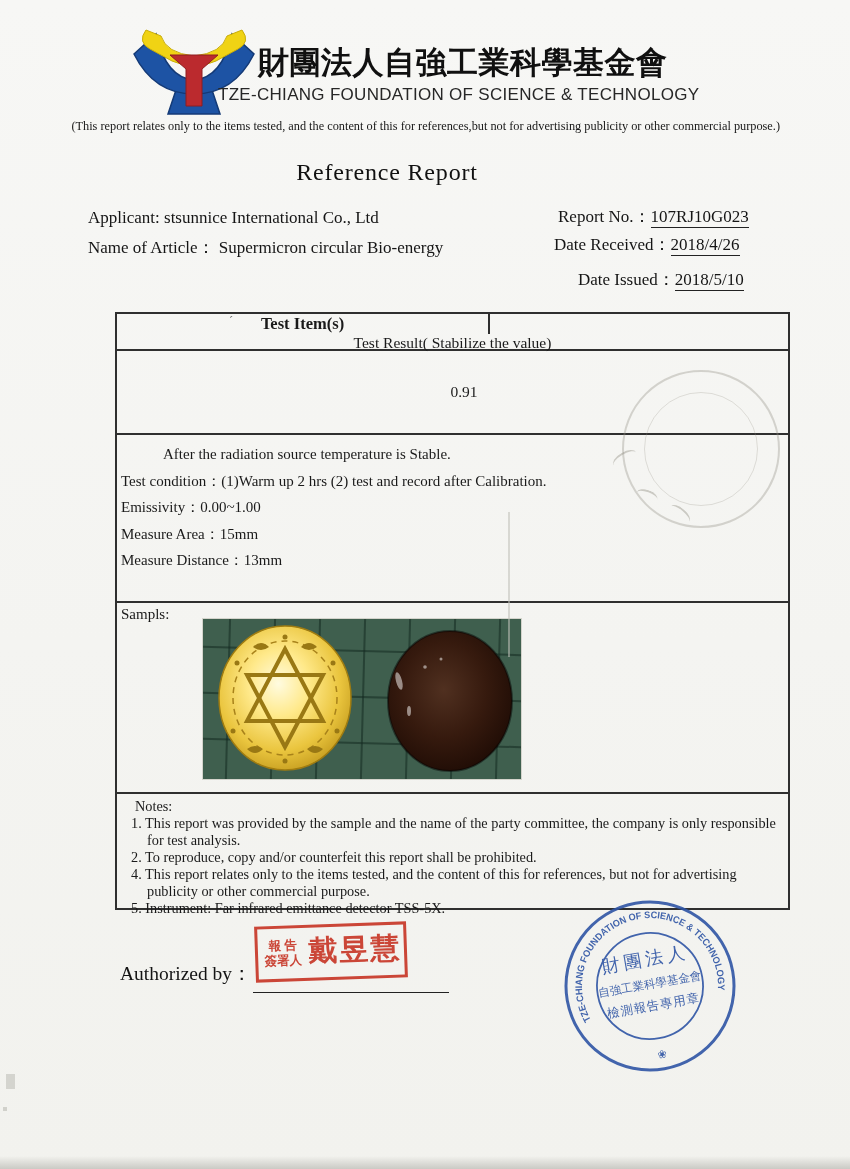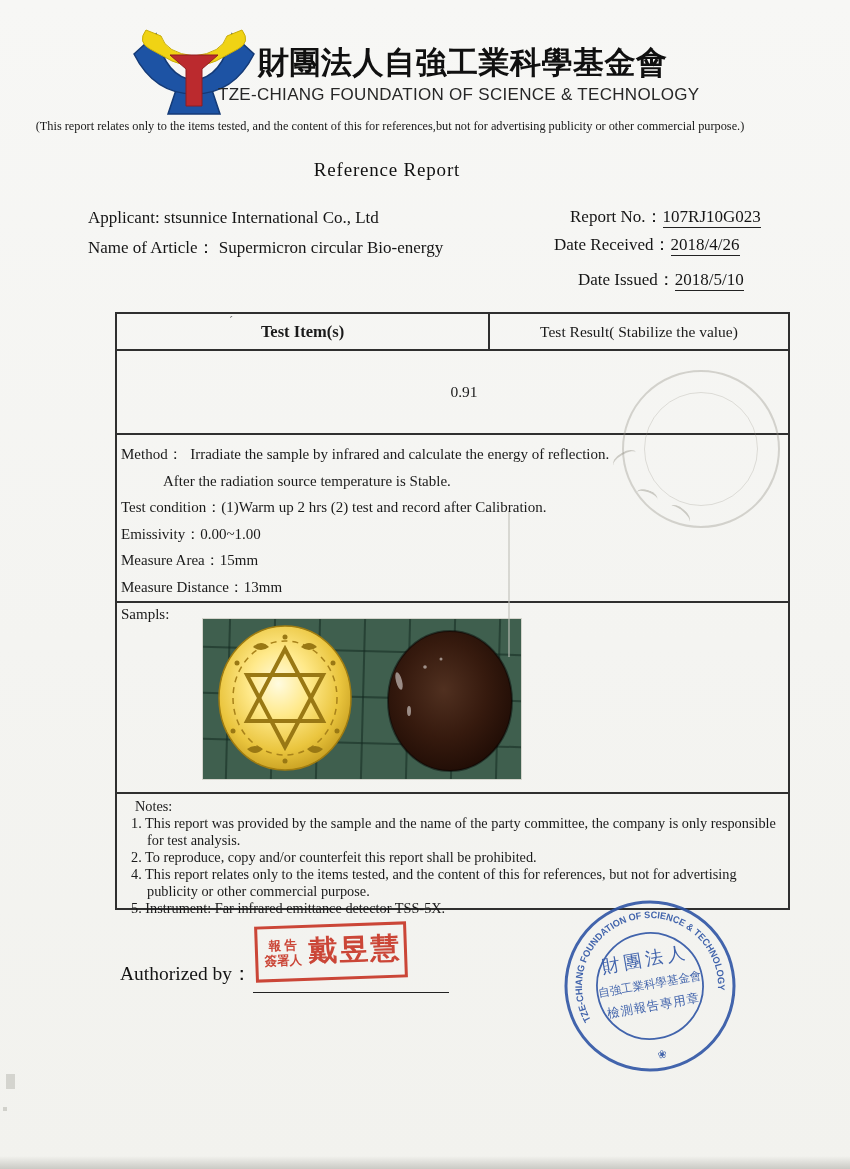--- a/index.html
+++ b/index.html
@@ -13,31 +13,31 @@
     color: #1a1a1a;
     overflow: hidden;
     padding-left: 7px;
   }
   .abs { position: absolute; }
   .nowrap { white-space: nowrap; }
 
   
   .org-zh { left:258px; top:42px; font-size:31px; letter-spacing:0.5px; color:#101010; font-family:"Liberation Sans",sans-serif; font-weight:600; }
   .org-en { left:218px; top:85px; font-size:17px; font-family:"Liberation Sans",sans-serif; color:#272727; letter-spacing:0.3px; }
-  .disclaimer { left:0; width:780px; top:119px; text-align:center; font-size:12.3px; color:#171717; }
-
-  .report-title { left:0; width:774px; top:159px; text-align:center; font-size:19px; letter-spacing:0.8px; color:#111; }
+  .disclaimer { left:0; width:780px; top:119px; text-align:right; font-size:12.3px; color:#171717; }
+
+  .report-title { left:0; width:774px; top:159px; text-align:center; font-size:24px; letter-spacing:0.8px; color:#111; }
 
   .info-line { font-size:17px; color:#151515; }
   .u-val { border-bottom:1.5px solid #222; padding-bottom:1px; }
 
   
   .rtable { left:115px; top:312px; width:675px; height:598px; border:2px solid #2f2f2f; }
   .trow { display:flex; border-bottom:2px solid #2f2f2f; }
-  .row-header { height:37px; }
+  .row-header { height:37px;flex-direction:column; }
   .row-item { height:84px; }
   .hcell1 { width:373px; border-right:2px solid #2f2f2f; display:flex; align-items:center; justify-content:center; font-weight:bold; font-size:16.5px; position:relative; }
   .hcell2 { flex:1; display:flex; align-items:center; justify-content:center; font-weight:normal; font-size:15.5px; }
   .icell1 { width:373px; border-right:2px solid #2f2f2f; padding:8px 0 0 24px; font-size:16px; }
   .icell1 .l2 { margin-top:10px; }
   .icell2 { flex:1; display:flex; align-items:center; justify-content:center; font-size:15.5px;margin-left:23px; }
   sup { font-size:10px; vertical-align:super; }
 
   .row-method { height:168px; border-bottom:2px solid #2f2f2f; padding:6px 8px 0 4px; font-size:15px; }
   .m-line { line-height:26.5px; white-space:pre-wrap; }
@@ -90,21 +90,21 @@
   <div class="abs report-title">Reference Report</div>
 
   <div class="abs info-line nowrap" style="left:88px; top:208px;">
     <span>Applicant:</span>
     <span>stsunnice International Co., Ltd</span>
   </div>
   <div class="abs info-line nowrap" style="left:88px; top:236px;">
     <span>Name of Article：</span>
     <span>Supermicron circular Bio-energy</span>
   </div>
-  <div class="abs info-line nowrap" style="left:570px; top:205px;">
+  <div class="abs info-line nowrap" style="left:558px; top:205px;">
     <span>Report No.：</span><span class="u-val">107RJ10G023</span>
   </div>
   <div class="abs info-line nowrap" style="left:554px; top:233px;">
     <span>Date Received：</span><span class="u-val">2018/4/26</span>
   </div>
   <div class="abs info-line nowrap" style="left:578px; top:268px;">
     <span>Date Issued：</span><span class="u-val">2018/5/10</span>
   </div>
 
   <div class="abs rtable">
@@ -112,21 +112,20 @@
     <div class="trow row-header">
       <div class="hcell1">Test Item(s)</div>
       <div class="hcell2">Test Result( Stabilize the value)</div>
     </div>
 
     <div class="trow row-item">
       <div class="icell2">0.91</div>
     </div>
 
     <div class="row-method">
-      <div class="m-line">Method：  Irradiate the sample by infrared and calculate the energy of reflection.</div>
       <div class="m-line m-indent">After the radiation source temperature is Stable.</div>
       <div class="m-line">Test condition：(1)Warm up 2 hrs (2) test and record after Calibration.</div>
       <div class="m-line">Emissivity：0.00~1.00</div>
       <div class="m-line">Measure Area：15mm</div>
       <div class="m-line">Measure Distance：13mm</div>
     </div>
 
     <div class="row-samples">
       <div class="samples-label">Sampls:</div>
       <div class="photo">

